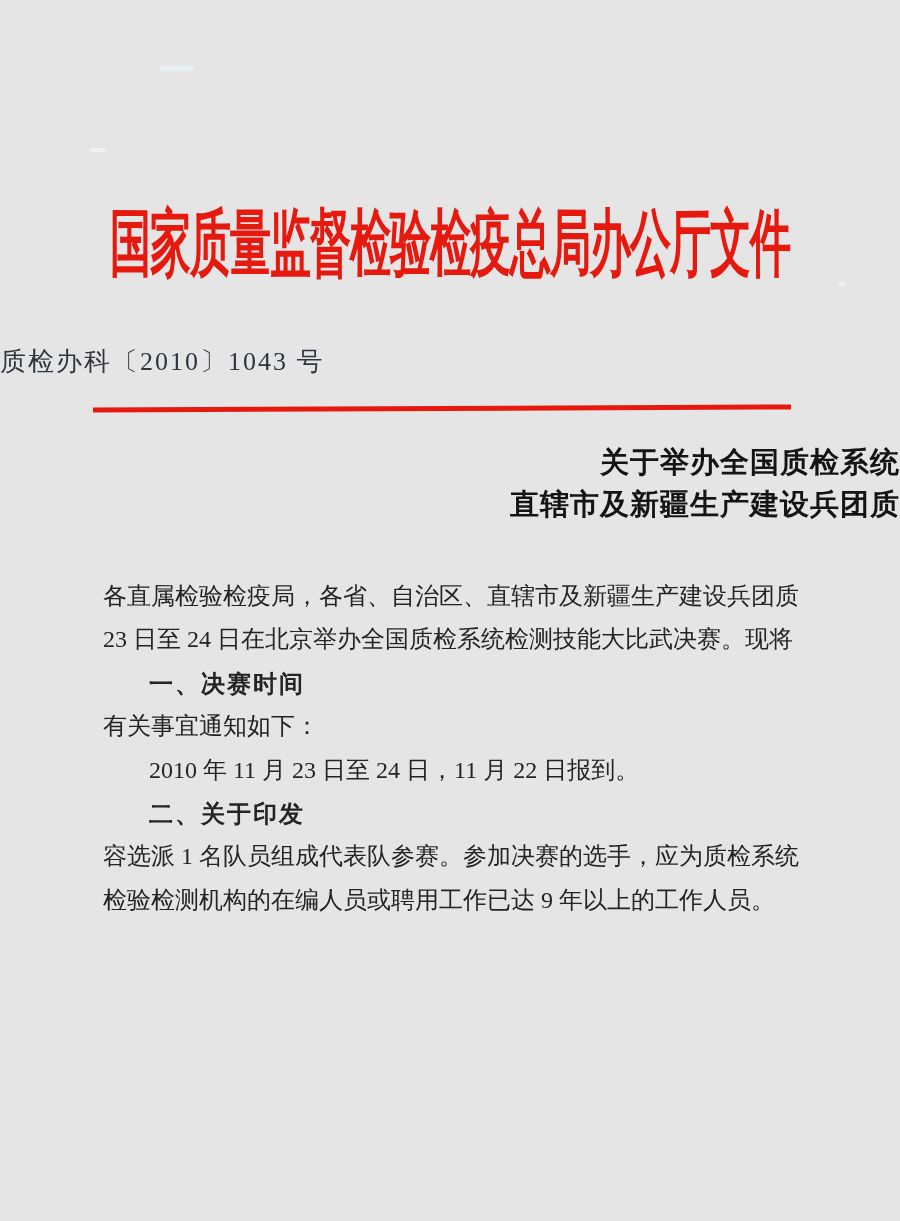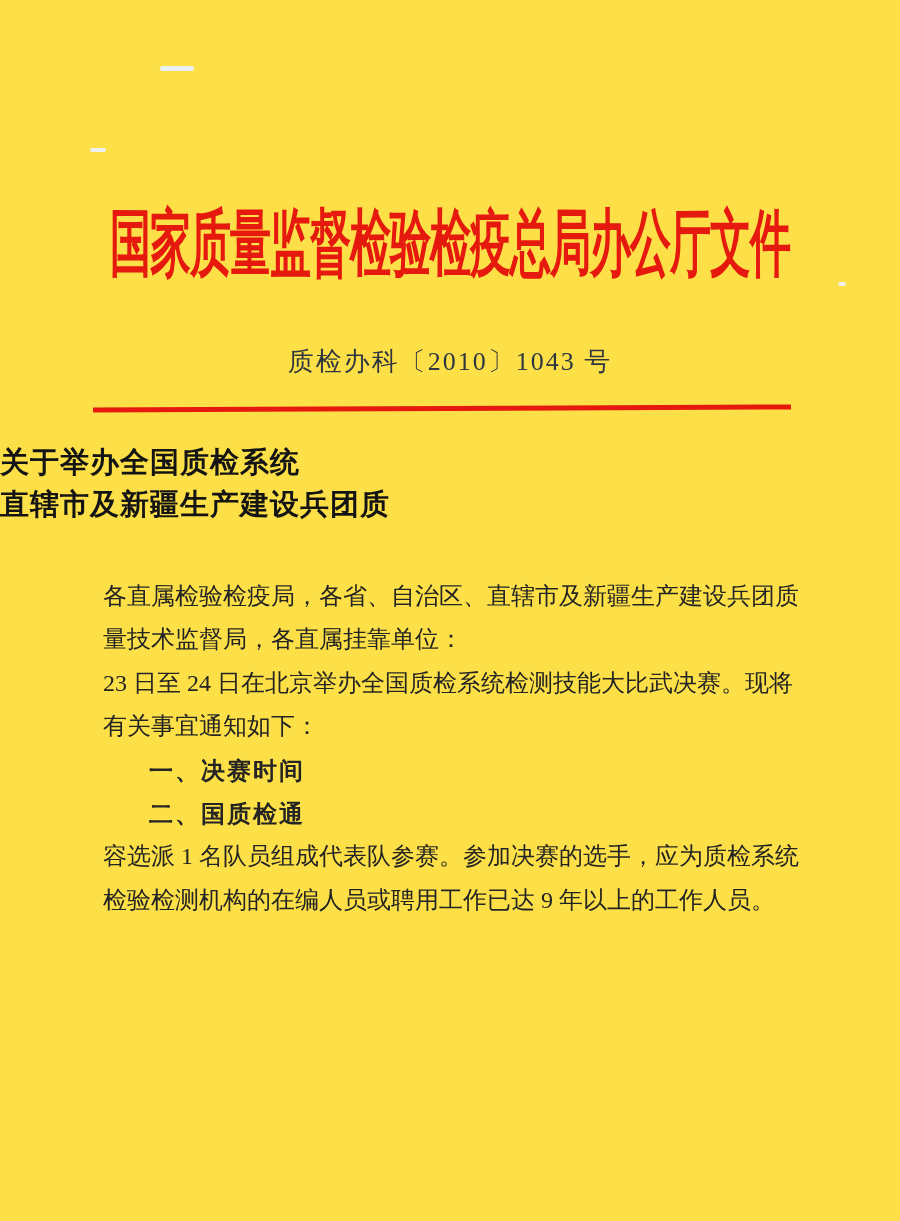--- a/index.html
+++ b/index.html
@@ -4,21 +4,21 @@
 <style>
   html, body {
     margin: 0;
     padding: 0;
     background: #ffffff;
   }
   .page {
     position: relative;
     width: 900px;
     height: 1221px;
-    background: #fde047;
+    background: #e5e5e5;
     overflow: hidden;
     font-family: "Liberation Serif", "DejaVu Serif", serif;
   }
   
   .red-header {
     position: absolute;
     top: 200px;
     left: 0;
     width: 100%;
     text-align: center;
@@ -30,40 +30,39 @@
     white-space: nowrap;
     transform: scaleY(1.78);
     transform-origin: top center;
     font-family: "Liberation Serif", "DejaVu Serif", serif;
   }
   .doc-number {
     position: absolute;
     top: 344px;
     left: 0;
     width: 100%;
-    text-align: center;
     font-size: 26px;
     color: #2f3640;
     letter-spacing: 2px;
   }
   .red-line {
     position: absolute;
     top: 406px;
     left: 93px;
     width: 698px;
     height: 5px;
     background: #e6190f;
     transform: rotate(-0.25deg);
   }
   .doc-title {
     position: absolute;
     top: 441px;
     left: 0;
     width: 100%;
-    text-align: left;
+    text-align: right;
     font-size: 29px;
     font-weight: bold;
     color: #141414;
     line-height: 42px;
     letter-spacing: 1px;
   }
   .body-text {
     position: absolute;
     top: 575px;
     left: 103px;
@@ -110,22 +109,22 @@
 
   <div class="red-line"></div>
 
   <div class="doc-title">
     <div>关于举办全国质检系统</div>
     <div>直辖市及新疆生产建设兵团质</div>
   </div>
 
   <div class="body-text">
     <div class="ln">各直属检验检疫局，各省、自治区、直辖市及新疆生产建设兵团质</div>
-    <div class="ln">量技术监督局，各直属挂靠单位：</div>
     <div class="ln">23 日至 24 日在北京举办全国质检系统检测技能大比武决赛。现将</div>
+    <div class="ln head indent">一、决赛时间</div>
     <div class="ln">有关事宜通知如下：</div>
-    <div class="ln head indent">一、决赛时间</div>
-    <div class="ln head indent">二、国质检通</div>
+    <div class="ln indent">2010 年 11 月 23 日至 24 日，11 月 22 日报到。</div>
+    <div class="ln head indent">二、关于印发</div>
     <div class="ln">容选派 1 名队员组成代表队参赛。参加决赛的选手，应为质检系统</div>
     <div class="ln">检验检测机构的在编人员或聘用工作已达 9 年以上的工作人员。</div>
   </div>
 
 </div>
 
 </body></html>

